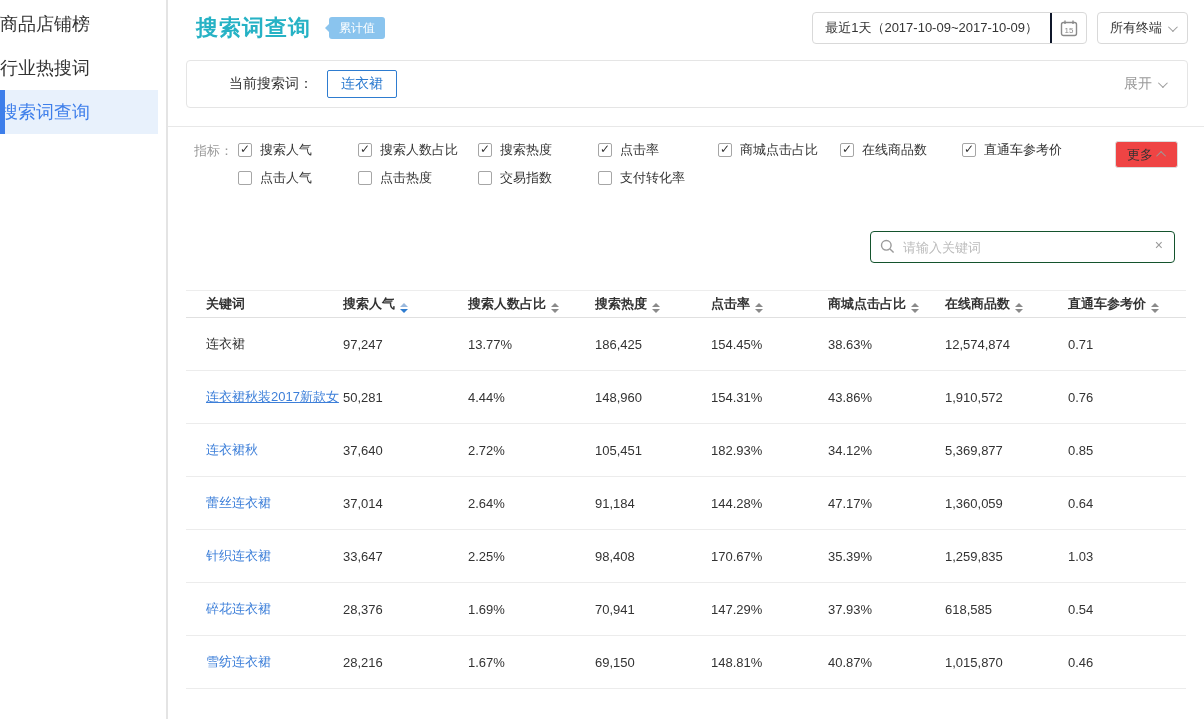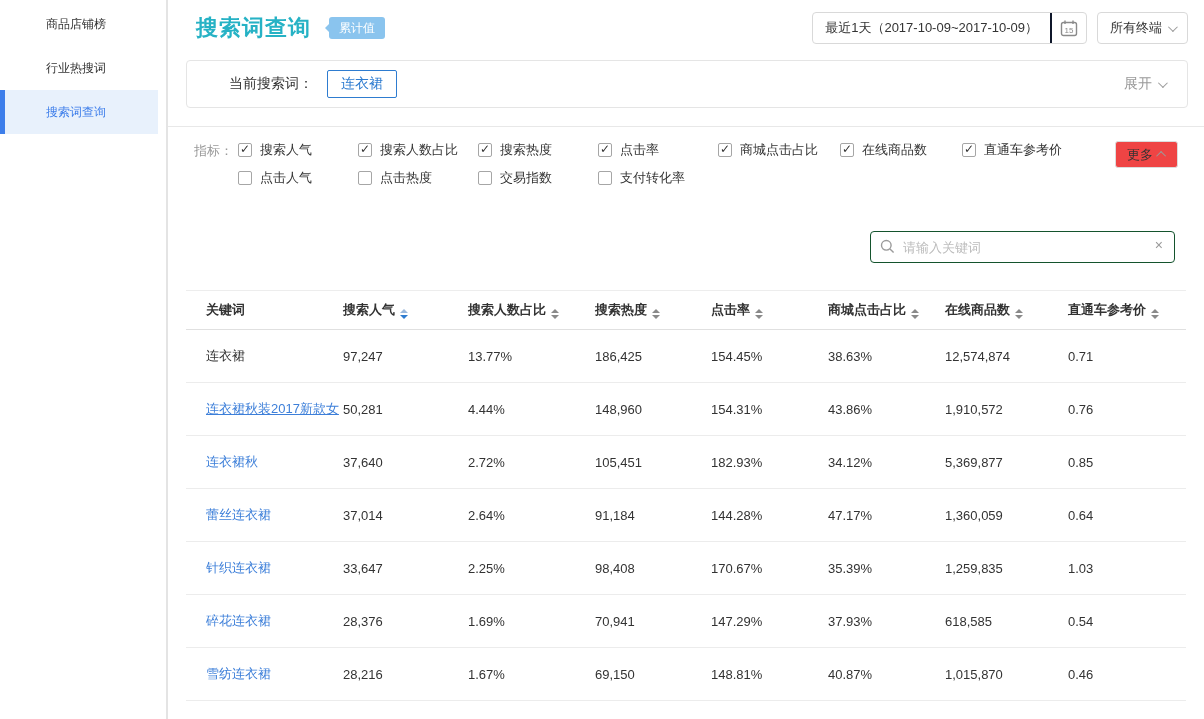--- a/index.html
+++ b/index.html
@@ -3,22 +3,22 @@
 <meta charset="utf-8">
 <style>
   * { margin:0; padding:0; box-sizing:border-box; }
   html,body { width:1204px; height:719px; background:#fff; overflow:hidden;
     font-family:"Liberation Sans","DejaVu Sans",sans-serif; color:#333; }
   .app { display:flex; width:1204px; height:719px; }
 
   
   .sidebar { width:158px; flex:0 0 158px; padding-top:2px; }
   .side-gap { width:10px; flex:0 0 10px; border-right:2px solid #e4e4e4; }
-  .side-item { position:relative; height:44px; line-height:44px; font-size:12px;
-    padding-left:46px; cursor:pointer; white-space:nowrap; }
+  .side-item { position:relative; height:44px; line-height:44px; font-size:18px;
+    cursor:pointer; white-space:nowrap; }
   .side-item.dim { color:#9b9b9b; }
   .side-item.active { background:#e8f1fc; color:#3d7eea; }
   .side-item.active::before { content:''; position:absolute; left:0; top:0;
     width:5px; height:100%; background:#3d7eea; }
   .side-icon { position:absolute; left:24px; top:14px; width:16px; height:16px; }
 
   
   .main { flex:1; padding:0 16px 0 18px; position:relative; }
 
   .topbar { display:flex; align-items:center; height:56px; }
@@ -75,21 +75,21 @@
     padding:0 30px 0 32px; font-size:13px; color:#333; outline:none;
     font-family:"Liberation Sans","DejaVu Sans",sans-serif; }
   .search-input::placeholder { color:#bcbcbc; }
   .search-icon { position:absolute; left:10px; top:8px; }
   .clear-x { position:absolute; right:12px; top:6px; color:#999; font-size:14px; cursor:pointer; }
 
   
   .data-table { width:1000px; border-collapse:collapse; margin-top:27px; table-layout:fixed; }
   .data-table thead tr { border-top:1px solid #ededed; border-bottom:1px solid #e0e0e0; }
   .data-table th { text-align:left; font-size:13px; font-weight:bold; color:#333;
-    height:39px; white-space:nowrap; cursor:pointer; }
+    height:27px; white-space:nowrap; cursor:pointer; }
   .data-table td { font-size:13px; color:#333; height:53px; white-space:nowrap; }
   .data-table tbody tr { border-bottom:1px solid #ececec; }
   .data-table th:first-child, .data-table td:first-child { padding-left:20px; }
   .kw-link { color:#3d7fd9; text-decoration:none; cursor:pointer; }
   .kw-link.hovered { text-decoration:underline; }
   .caret { display:inline-flex; flex-direction:column; margin-left:5px; vertical-align:1px; }
   .caret i { width:0; height:0; border-left:4px solid transparent;
     border-right:4px solid transparent; display:block; }
   .caret .up { border-bottom:4px solid #8a8a8a; margin-bottom:2px; }
   .caret .dn { border-top:4px solid #8a8a8a; }

